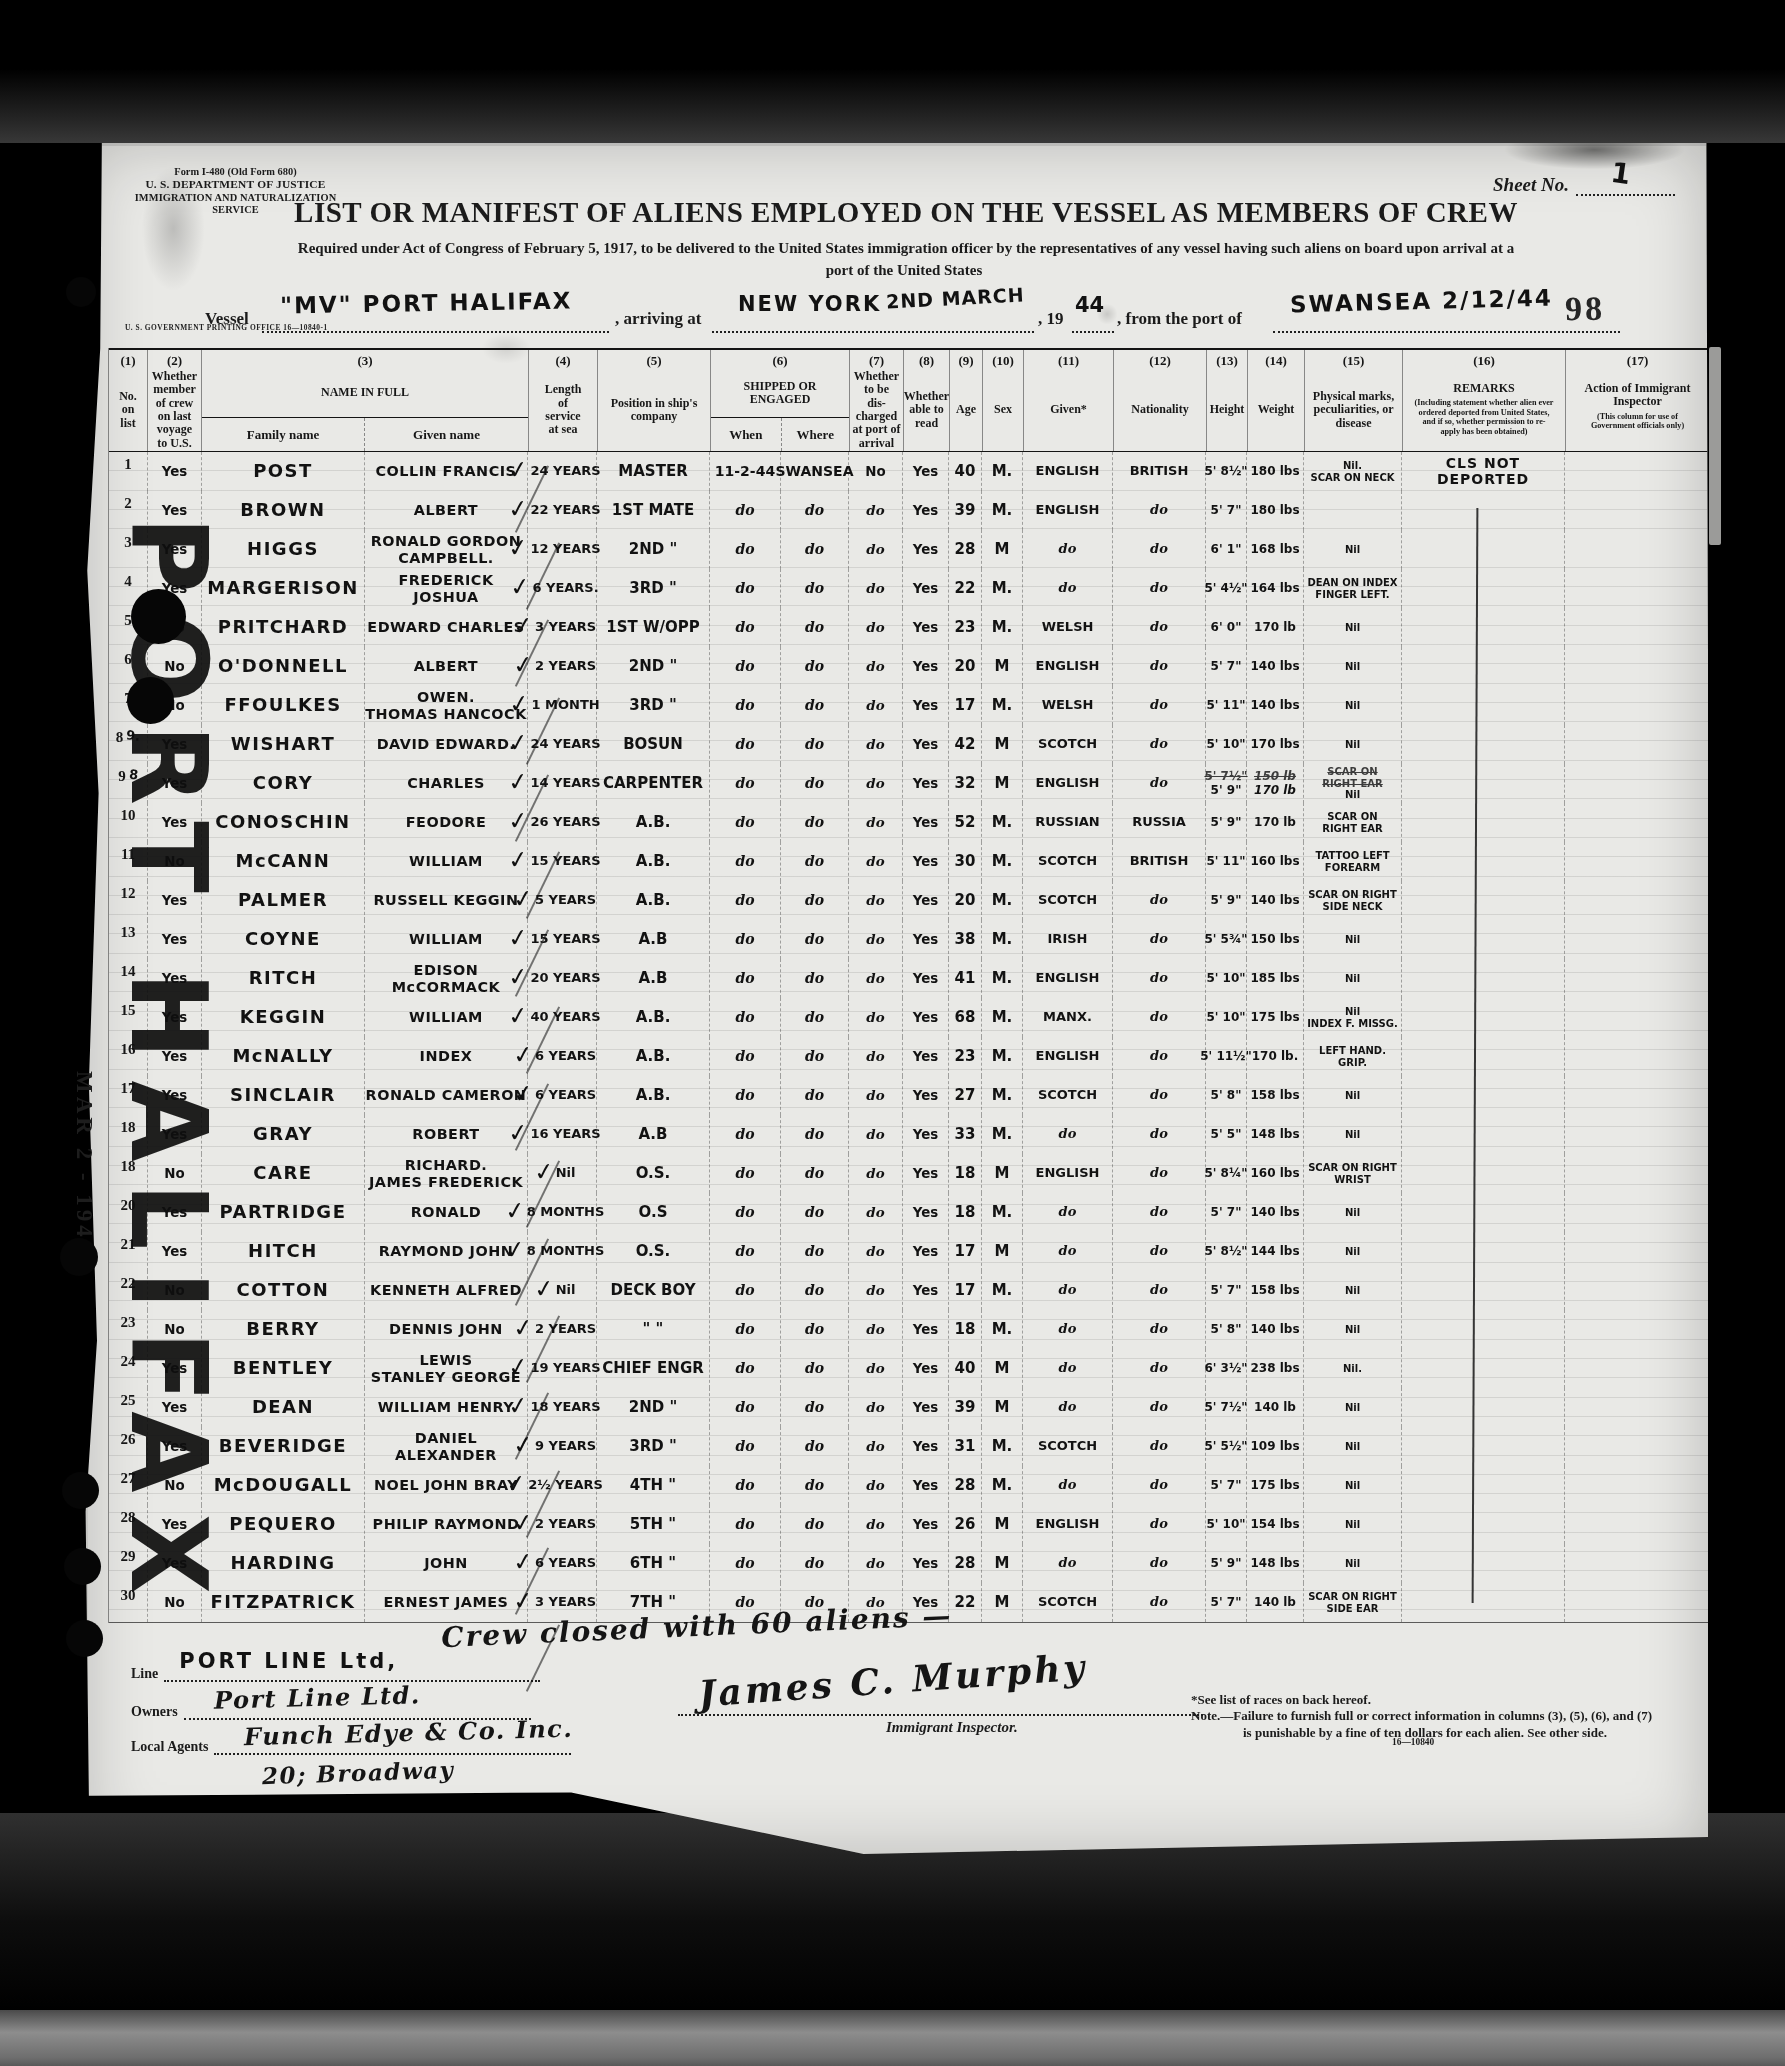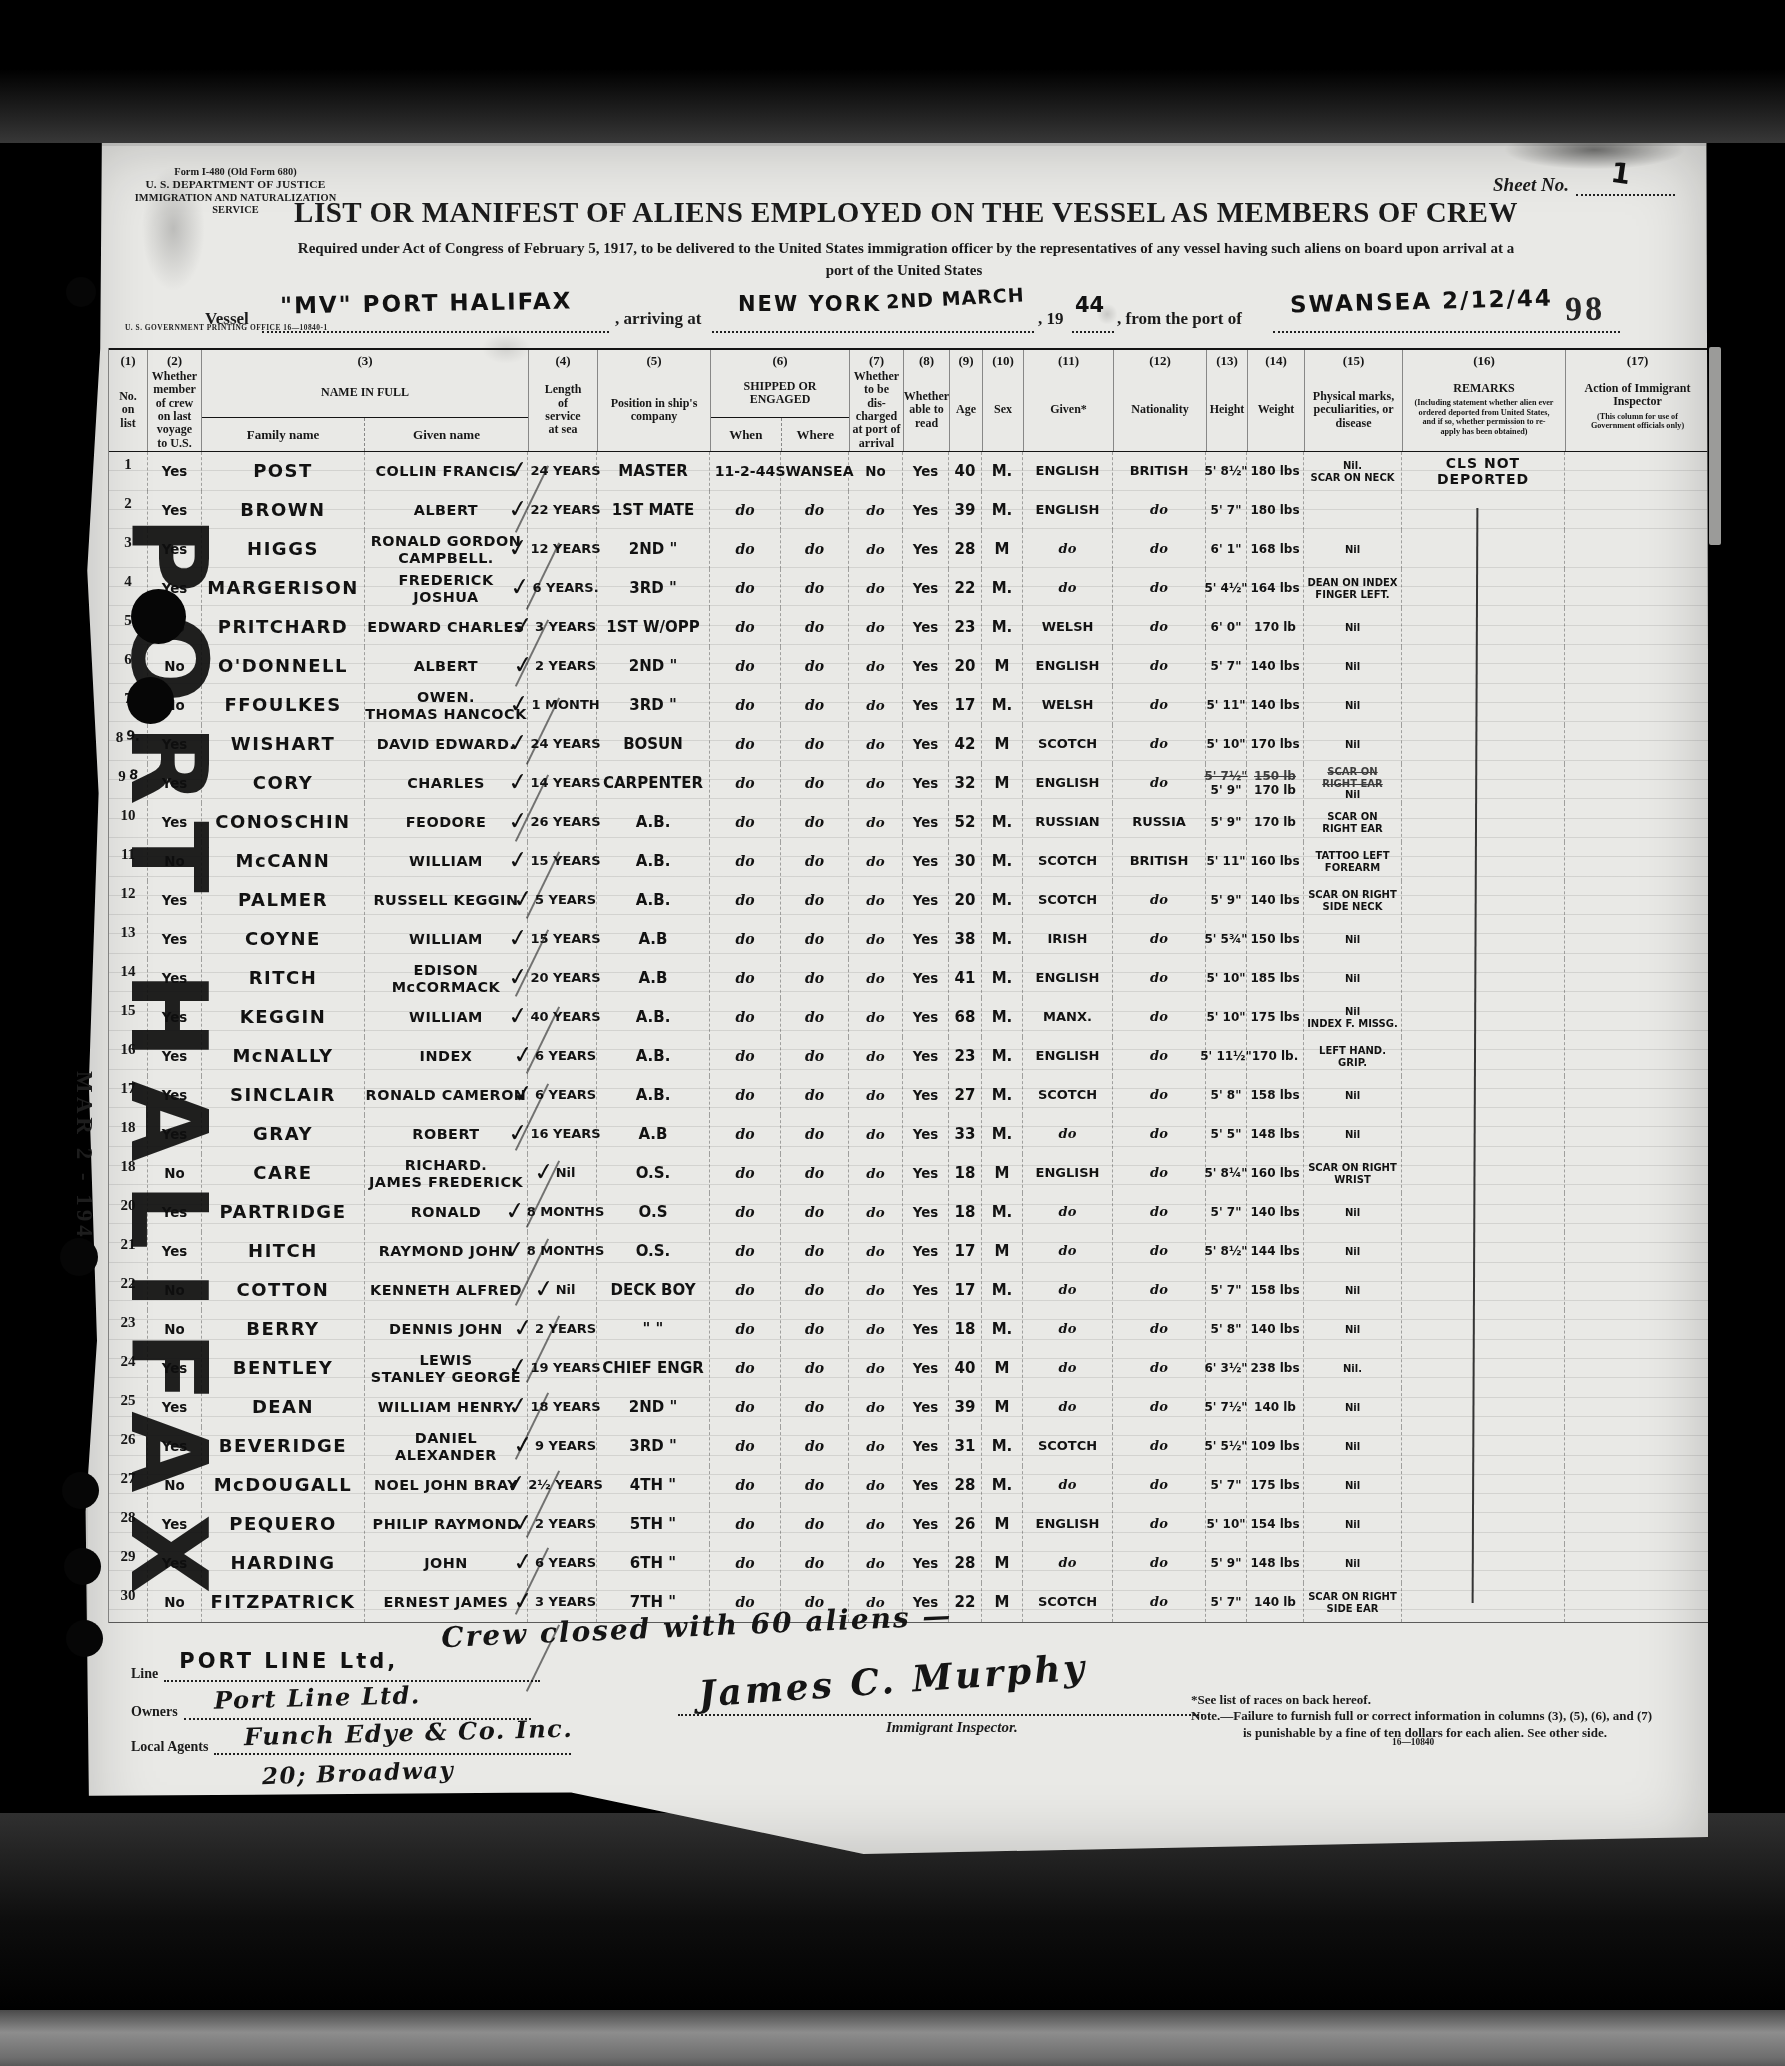--- a/index.html
+++ b/index.html
@@ -537,21 +537,21 @@
             <div class="cell c-disch" style="width: 54px;"><span class="hw do">do</span></div>
             <div class="cell c-read" style="width: 46px;"><span class="hw">Yes</span></div>
             <div class="cell c-age" style="width: 33px;"><span class="hw">32</span></div>
             <div class="cell c-sex" style="width: 41px;"><span class="hw">M</span></div>
             <div class="cell c-race" style="width: 90px;"><span class="hw">ENGLISH</span></div>
             <div class="cell c-nat" style="width: 93px;"><span class="hw do">do</span></div>
             <div class="cell c-height" style="width: 41px;">
               <div class="hw struck">5' 7½"</div>
               <div class="hw">5' 9"</div>
             </div>
-            <div class="cell c-weight" style="width: 57px;">
+            <div class="cell c-weight" style="width: 57px; font-style: italic;">
               <div class="hw struck">150 lb</div>
               <div class="hw">170 lb</div>
             </div>
             <div class="cell c-marks" style="width: 98px;"><div class="hw struck">SCAR ON
 RIGHT EAR</div><div class="hw">Nil</div></div>
             <div class="cell c-remarks" style="width: 163px;"></div>
             <div class="cell c-action" style="width: 143px;"></div>
           </div>
           <div class="row">
             <div class="cell c-no" style="width: 39px;"><span class="rowno">10</span></div>

